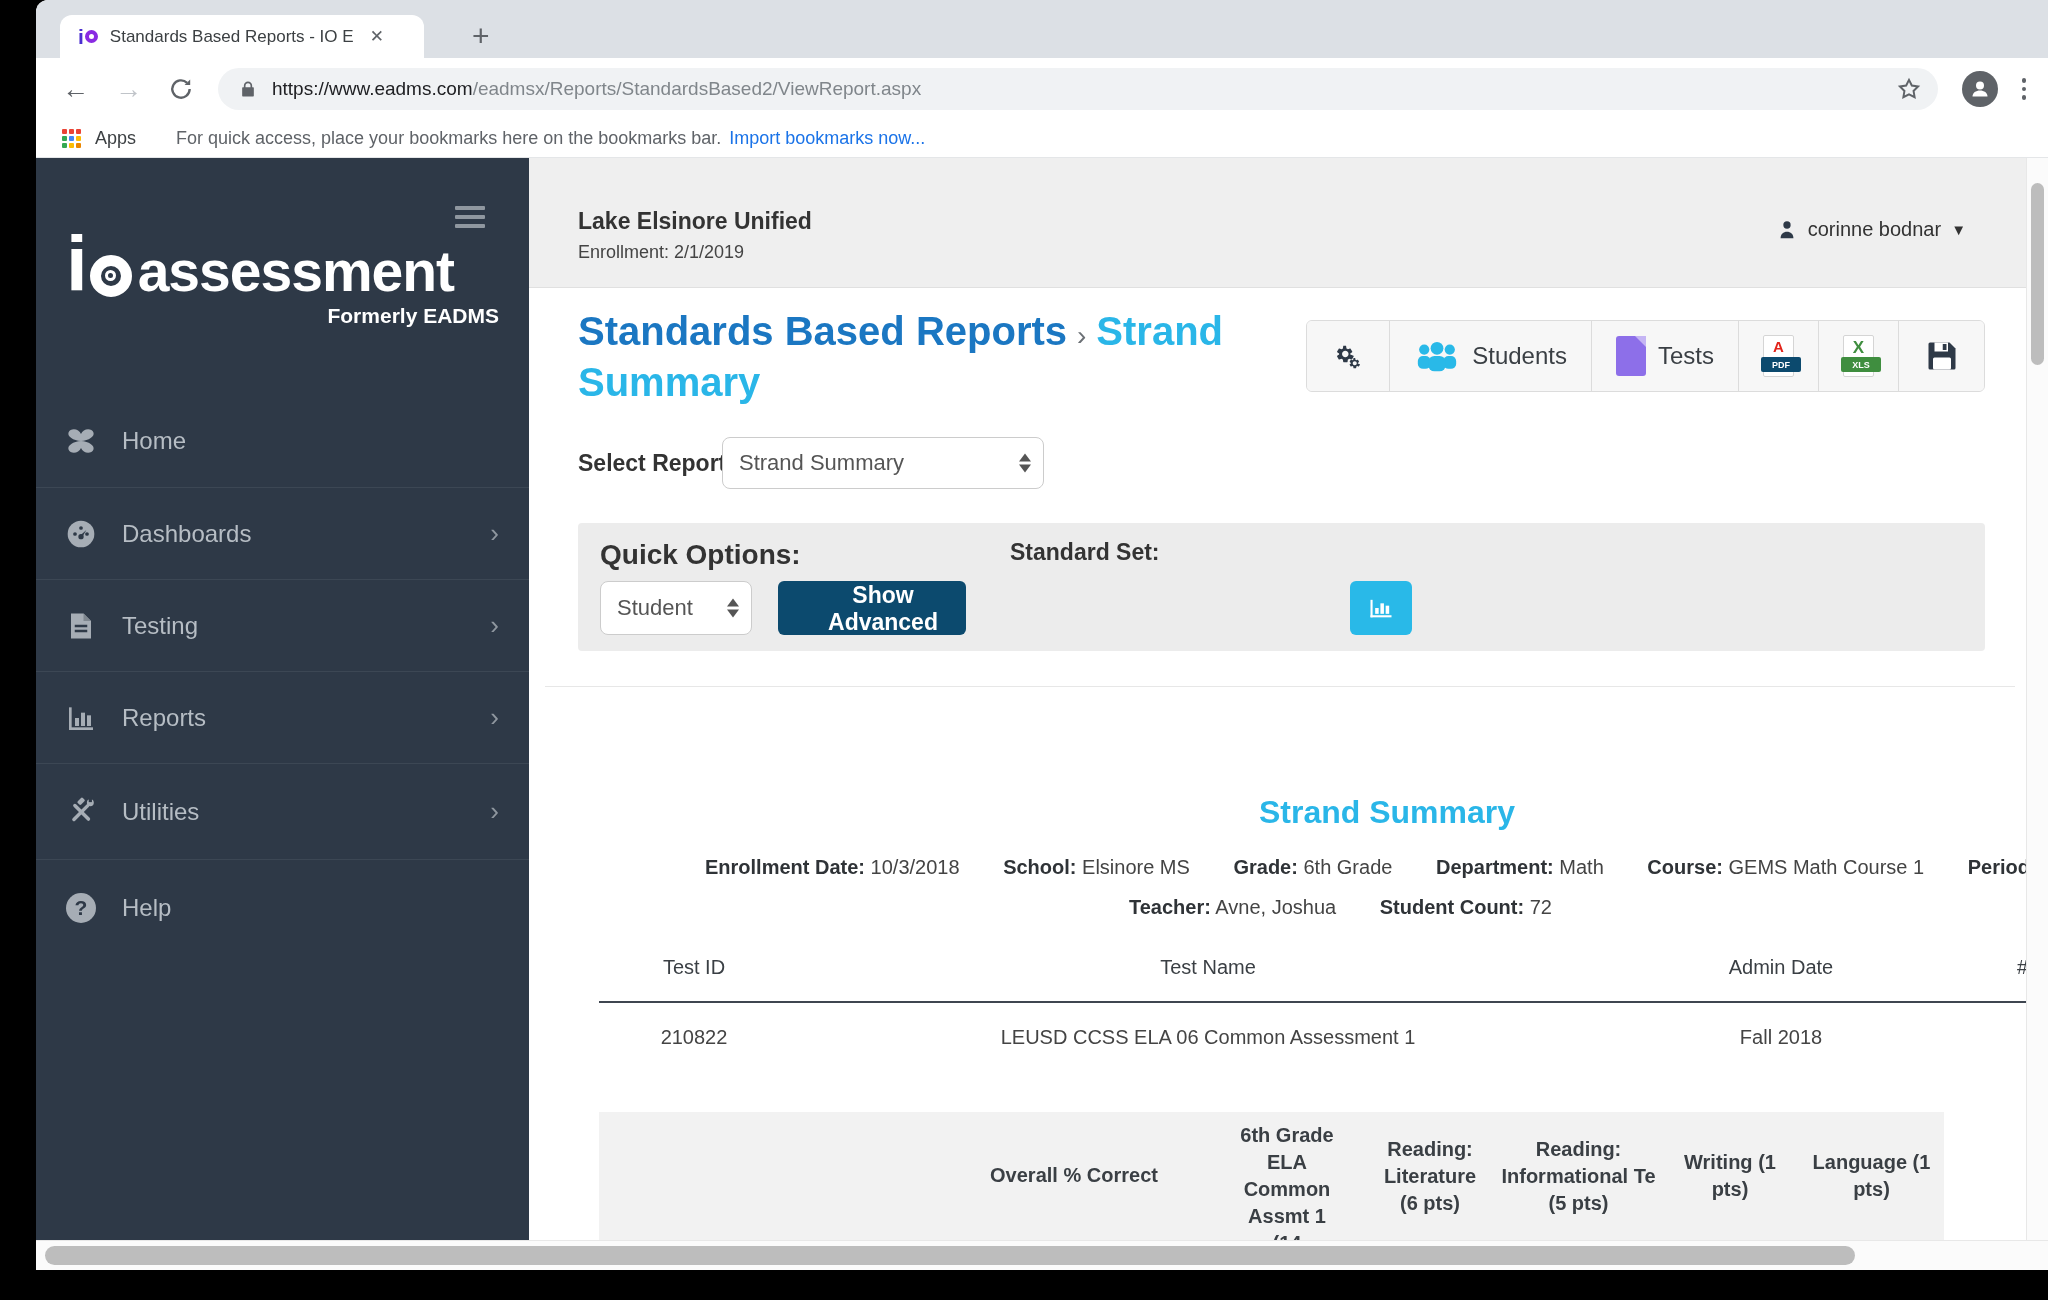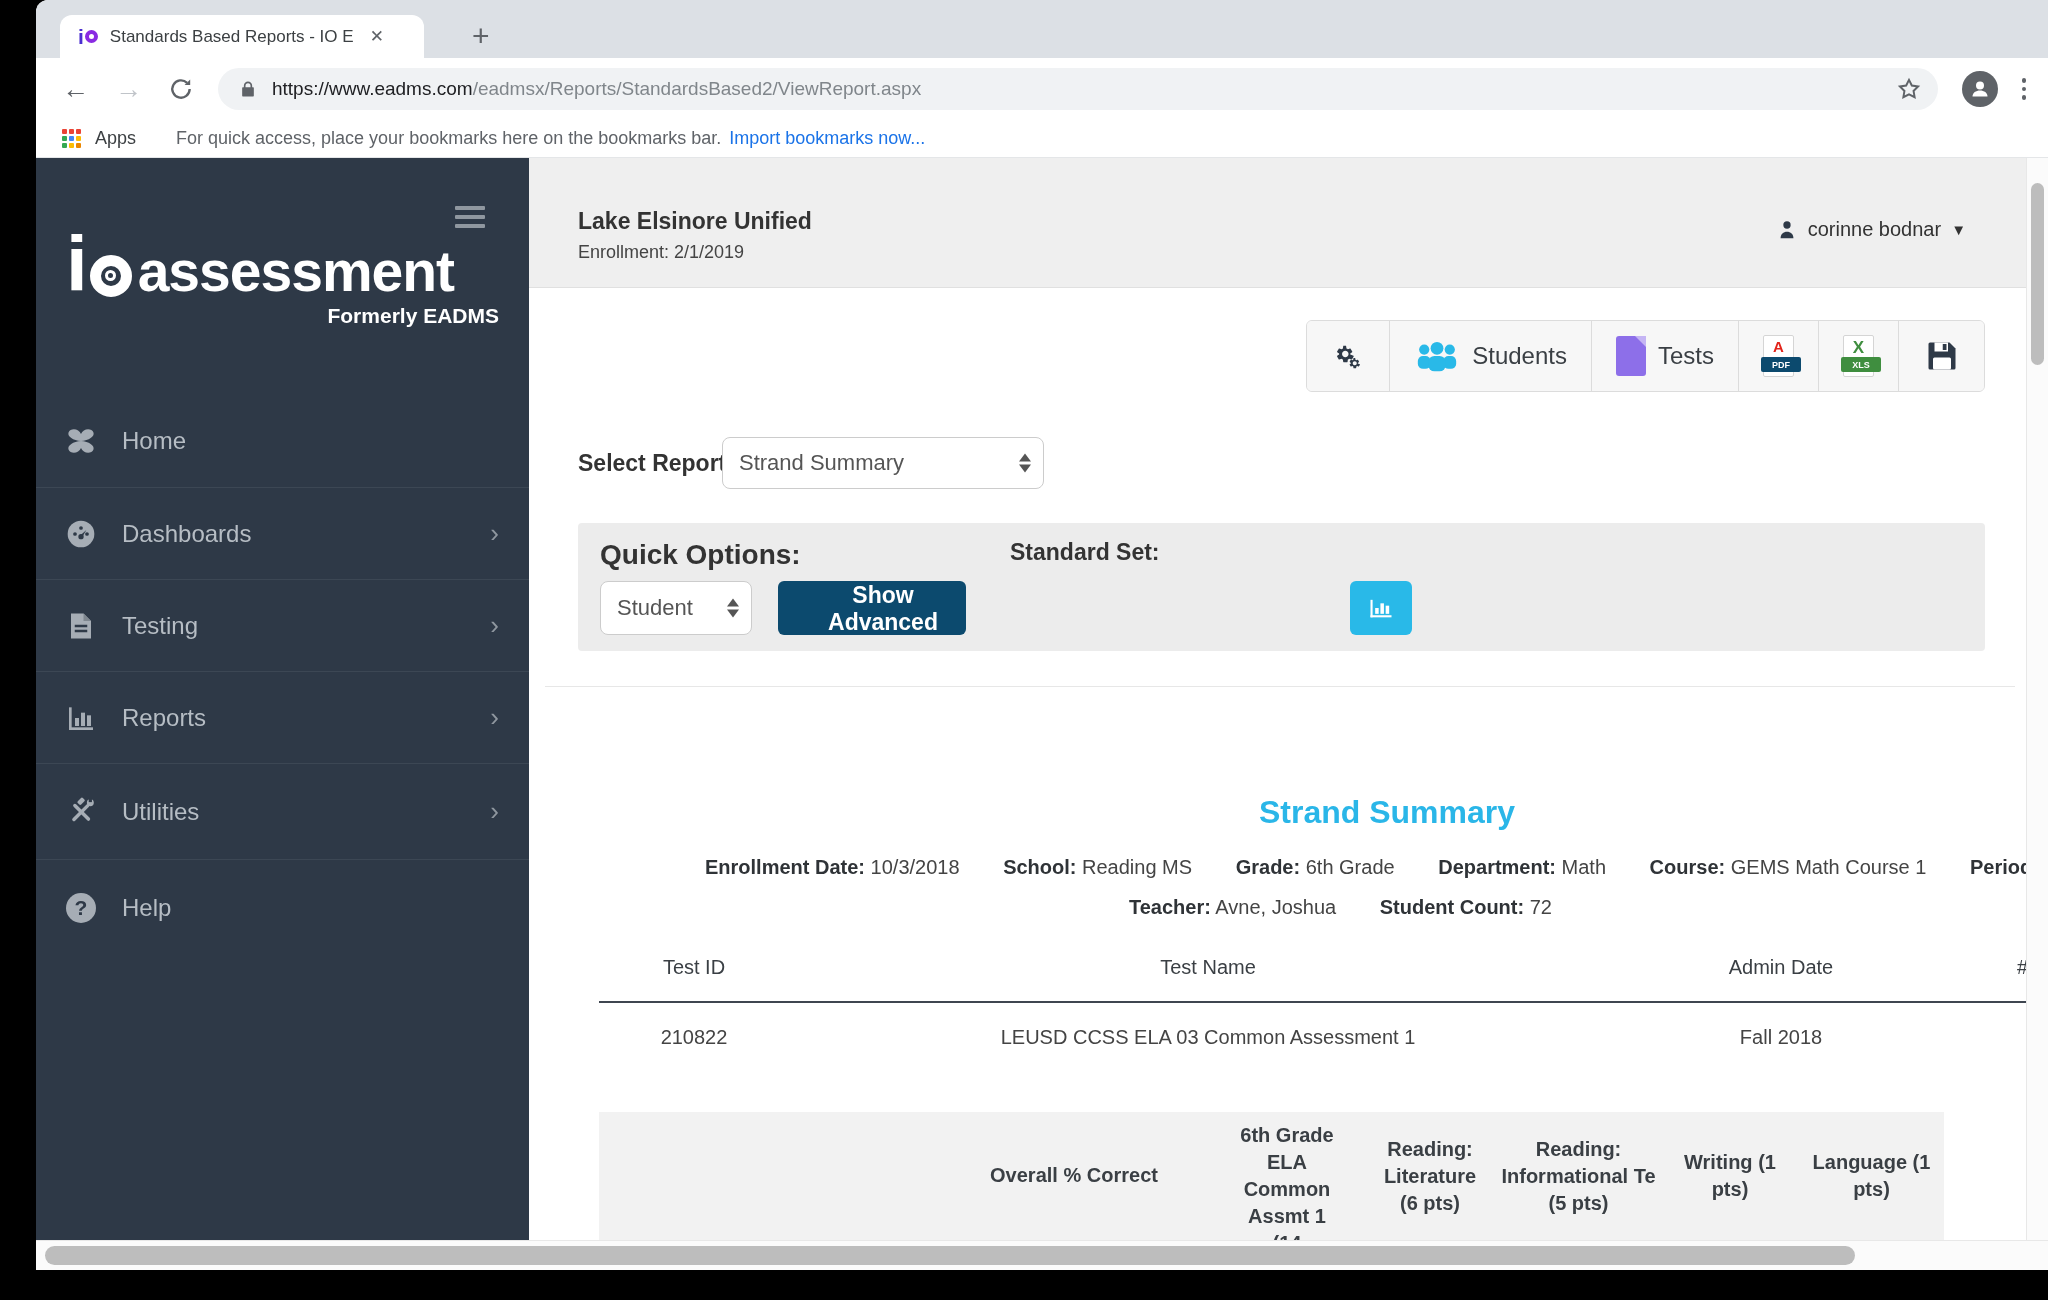--- a/index.html
+++ b/index.html
@@ -282,20 +282,23 @@
           <span class="userbox">
             <svg viewBox="0 0 24 24" width="22" height="22" fill="#2e3947">
                 <circle cx="12" cy="6.5" r="4"></circle>
                 <path d="M5 21c0-4.5 3.1-7 7-7s7 2.5 7 7z"></path>
               </svg>
             <span class="username">corinne bodnar</span>
             <span class="caret">▼</span>
           </span>
         </div>
 
+        <div class="breadcrumb">
+          <span>Standards Based Reports</span><span class="sep">›</span><span class="cur">Strand Summary</span>
+        </div>
 
         <div class="actiongroup">
           <div class="abtn" style="width:82px">
             <svg viewBox="0 0 24 24" width="38" height="38" fill="#2e3947">
                 <path d="M13.6 10.9c0-.2 0-.4 0-.6l1.3-1c.1-.1.2-.3.1-.4l-1.2-2.1c-.1-.1-.2-.2-.4-.1l-1.5.6c-.3-.2-.7-.5-1-.6l-.2-1.6c0-.2-.2-.3-.3-.3H8.9c-.2 0-.3.1-.3.3l-.2 1.6c-.4.2-.7.4-1 .6l-1.5-.6c-.2-.1-.3 0-.4.1L4.3 8.9c-.1.1 0 .3.1.4l1.3 1c0 .2 0 .4 0 .6l-1.3 1c-.1.1-.2.3-.1.4l1.2 2.1c.1.1.2.2.4.1l1.5-.6c.3.2.7.5 1 .6l.2 1.6c0 .2.2.3.3.3h2.5c.2 0 .3-.1.3-.3l.2-1.6c.4-.2.7-.4 1-.6l1.5.6c.2.1.3 0 .4-.1l1.2-2.1c.1-.1 0-.3-.1-.4zM10.1 12.9c-1.3 0-2.3-1-2.3-2.3s1-2.3 2.3-2.3 2.3 1 2.3 2.3-1 2.3-2.3 2.3z"></path>
                 <g transform="translate(10.5,10.5) scale(0.62)">
                   <path d="M13.6 10.9c0-.2 0-.4 0-.6l1.3-1c.1-.1.2-.3.1-.4l-1.2-2.1c-.1-.1-.2-.2-.4-.1l-1.5.6c-.3-.2-.7-.5-1-.6l-.2-1.6c0-.2-.2-.3-.3-.3H8.9c-.2 0-.3.1-.3.3l-.2 1.6c-.4.2-.7.4-1 .6l-1.5-.6c-.2-.1-.3 0-.4.1L4.3 8.9c-.1.1 0 .3.1.4l1.3 1c0 .2 0 .4 0 .6l-1.3 1c-.1.1-.2.3-.1.4l1.2 2.1c.1.1.2.2.4.1l1.5-.6c.3.2.7.5 1 .6l.2 1.6c0 .2.2.3.3.3h2.5c.2 0 .3-.1.3-.3l.2-1.6c.4-.2.7-.4 1-.6l1.5.6c.2.1.3 0 .4-.1l1.2-2.1c.1-.1 0-.3-.1-.4zM10.1 12.9c-1.3 0-2.3-1-2.3-2.3s1-2.3 2.3-2.3 2.3 1 2.3 2.3-1 2.3-2.3 2.3z"></path>
                 </g>
               </svg>
           </div>
@@ -368,39 +371,39 @@
               </svg>
           </button>
         </div>
 
         <div class="divider"></div>
 
         <div class="strand-heading">Strand Summary</div>
 
         <div class="inforow row1">
           <span class="pair"><span class="lbl">Enrollment Date:</span> <span>10/3/2018</span></span>
-          <span class="pair"><span class="lbl">School:</span> <span>Reading MS</span></span>
+          <span class="pair"><span class="lbl">School:</span> <span>Elsinore MS</span></span>
           <span class="pair"><span class="lbl">Grade:</span> <span>6th Grade</span></span>
           <span class="pair"><span class="lbl">Department:</span> <span>Math</span></span>
           <span class="pair"><span class="lbl">Course:</span> <span>GEMS Math Course 1</span></span>
           <span class="pair"><span class="lbl">Period:</span> </span>
         </div>
         <div class="inforow row2">
           <span class="pair"><span class="lbl">Teacher:</span> <span>Avne, Joshua</span></span>
           <span class="pair"><span class="lbl">Student Count:</span> <span>72</span></span>
         </div>
 
         <div class="ttable">
           <span class="th" style="left:30px;width:130px">Test ID</span>
           <span class="th" style="left:459px;width:300px">Test Name</span>
           <span class="th" style="left:1082px;width:200px">Admin Date</span>
           <span class="th" style="left:1418px;width:80px;text-align:left;white-space:nowrap"># T</span>
           <span class="thline"></span>
           <span class="td" style="left:30px;width:130px">210822</span>
-          <span class="td" style="left:384px;width:450px">LEUSD CCSS ELA 03 Common Assessment 1</span>
+          <span class="td" style="left:384px;width:450px">LEUSD CCSS ELA 06 Common Assessment 1</span>
           <span class="td" style="left:1082px;width:200px">Fall 2018</span>
         </div>
 
         <div class="strandhead">
           <span class="scol" style="left:365px;width:220px;top:50px">Overall % Correct</span>
           <span class="scol" style="left:632px;width:112px;top:10px">6th Grade ELA Common Assmt 1 (14</span>
           <span class="scol" style="left:775px;width:112px;top:24px">Reading: Literature (6 pts)</span>
           <span class="scol" style="left:902px;width:155px;top:24px">Reading: Informational Te (5 pts)</span>
           <span class="scol" style="left:1078px;width:106px;top:37px">Writing (1 pts)</span>
           <span class="scol" style="left:1210px;width:125px;top:37px">Language (1 pts)</span>

